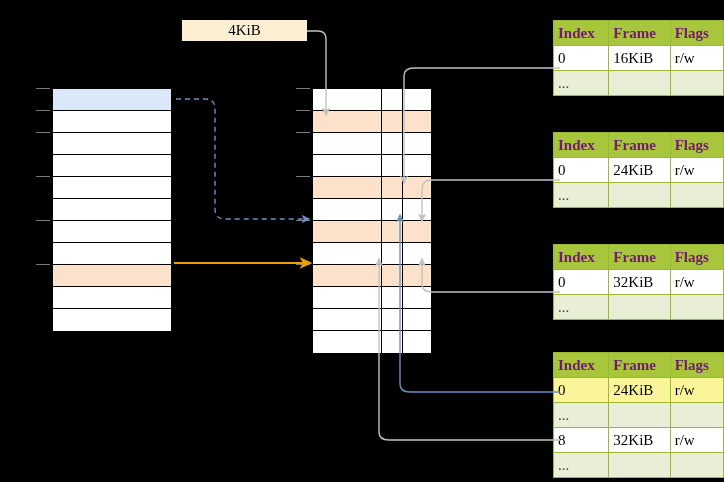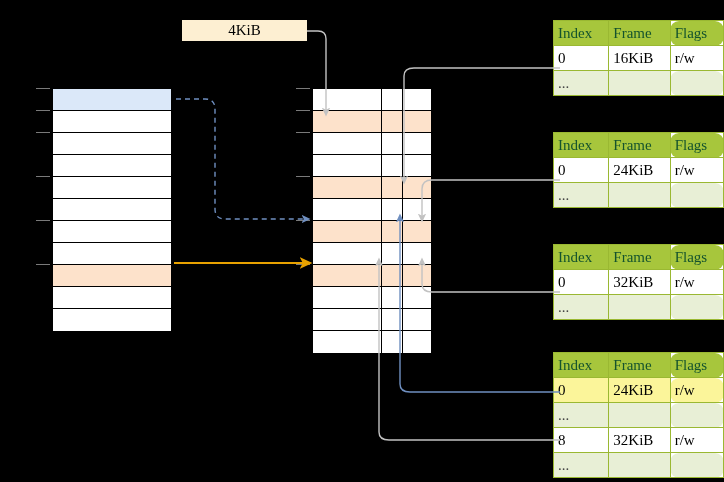--- a/index.html
+++ b/index.html
@@ -23,26 +23,26 @@
   
   .sizelabel{position:absolute;background:#fdefd2;color:#000;
              text-align:center;font-size:15px;line-height:21px;height:21px;}
 
   
   .ptable{position:absolute;border-collapse:collapse;border:1px solid #9ab832;
           background:#fff;font-size:15px;}
   .ptable td,.ptable th{border:1px solid #9ab832;padding:0 4px;height:25px;
           box-sizing:border-box;text-align:left;font-weight:normal;color:#000;
           white-space:nowrap;}
-  .ptable th{background:#a7c63c;color:#14532d;font-weight:normal;}
+  .ptable th{background:#a7c63c;color:#701a75;font-weight:bold;}
   .ptable tr.ell td{background:#e8efd6;color:#444;}
   .ptable td.hl{background:#fbf59a;}
   .c-idx{width:56px;}
   .c-frm{width:62px;margin-left:13px;}
-  .c-flg{width:54px;border-radius:9px;}
+  .c-flg{width:54px;}
 
   
   svg.overlay{position:absolute;left:0;top:0;width:724px;height:482px;
               pointer-events:none;}
 </style>
 </head>
 <body>
 
 <div id="stage">
 

